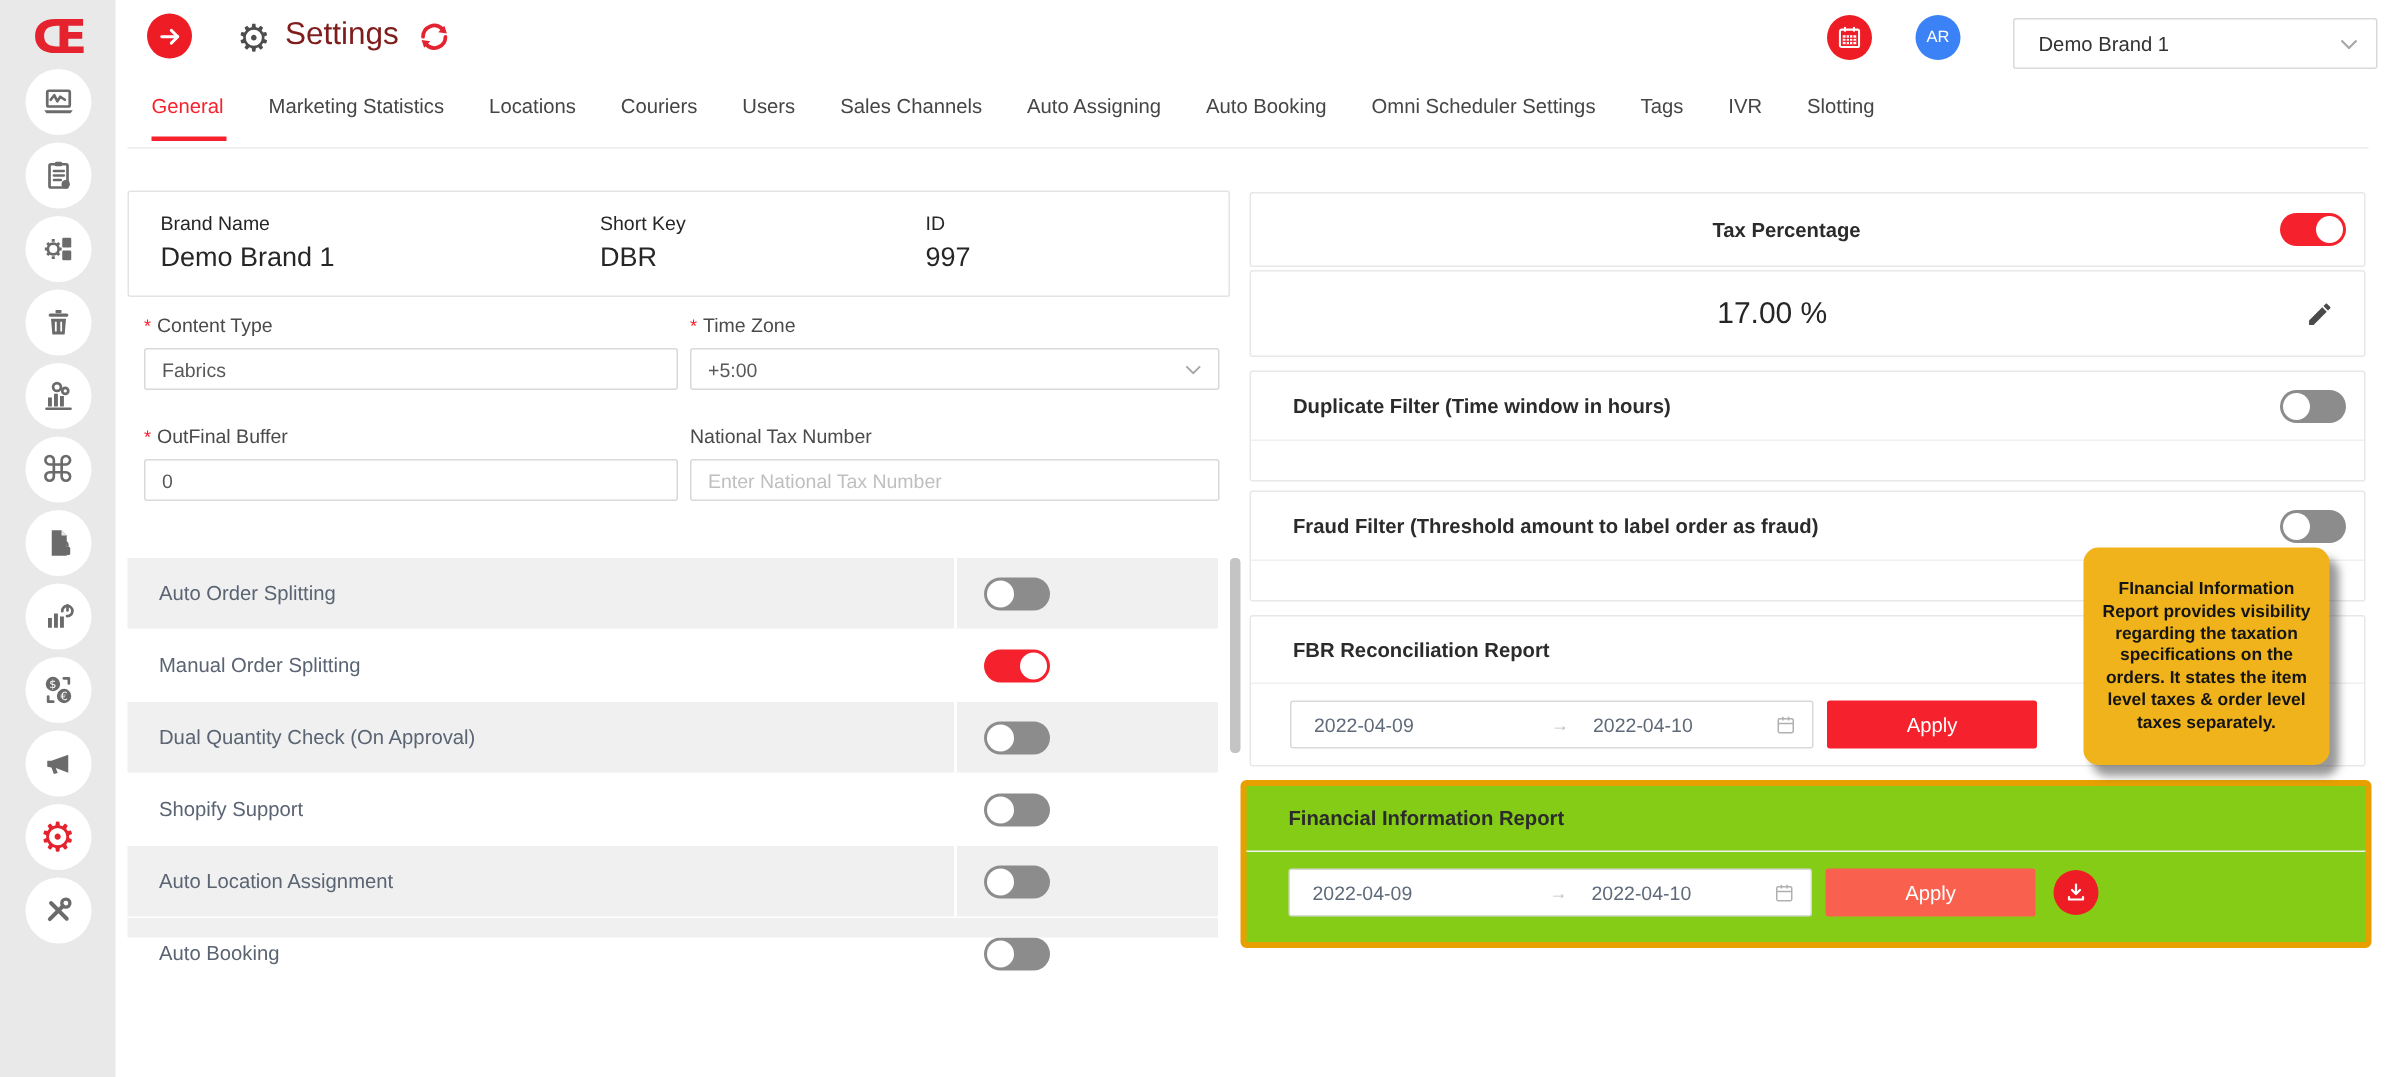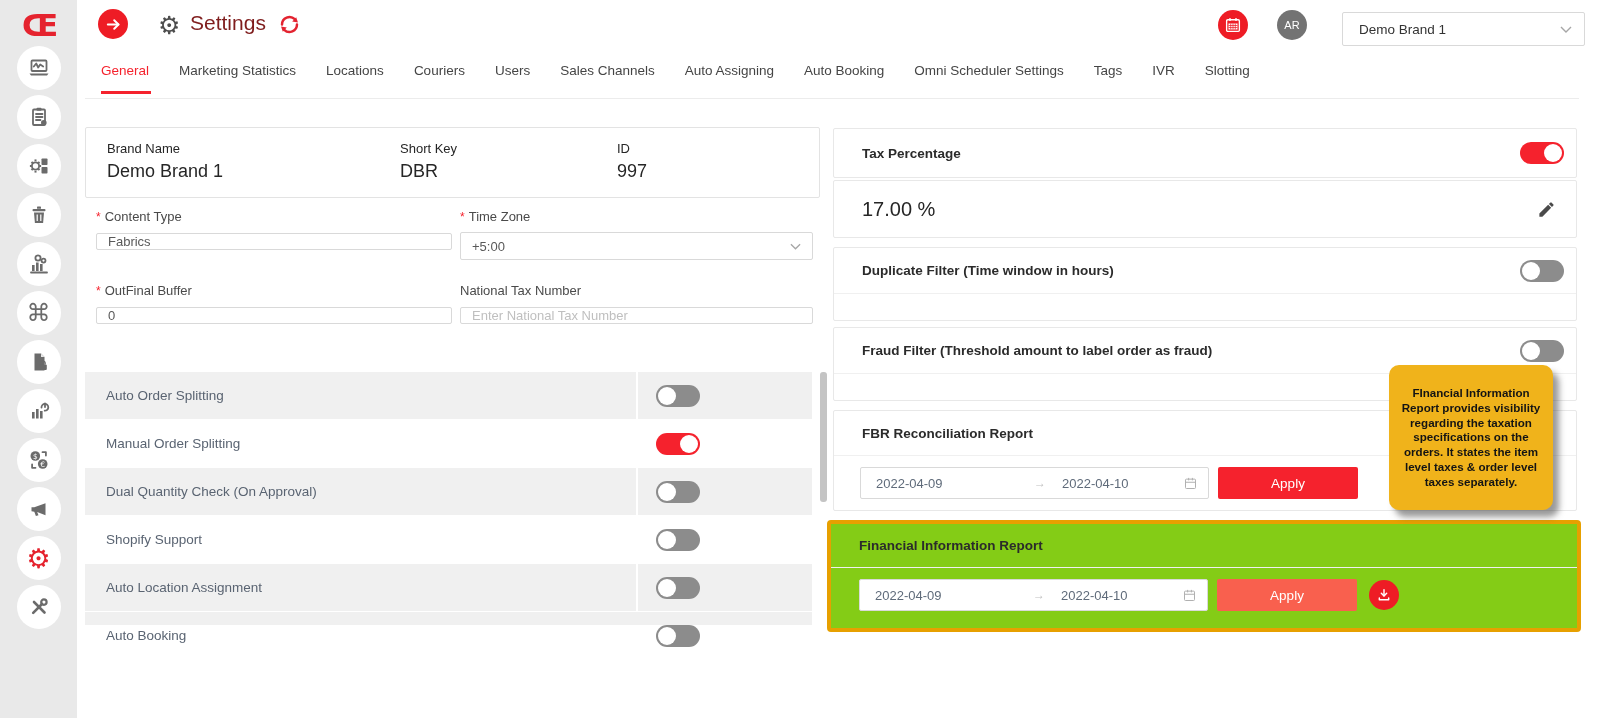--- a/index.html
+++ b/index.html
@@ -19,21 +19,21 @@
 
   
   .expand-btn { position:absolute; left:98px; top:9px; width:30px; height:30px; border-radius:50%;
                 background:#ee1c25; display:flex; align-items:center; justify-content:center; cursor:pointer;}
   .hdr-gear { position:absolute; left:158px; top:11px; font-family:"DejaVu Sans",sans-serif; font-size:25px; color:#4d4d4d;}
   .page-title { position:absolute; left:190px; top:11px; font-size:21px; font-weight:400; color:#7f1d1d; }
   .refresh-ic { position:absolute; left:278px; top:13px; cursor:pointer;}
   .cal-btn { position:absolute; left:1218px; top:10px; width:30px; height:30px; border-radius:50%;
              background:#ee1c25; display:flex; align-items:center; justify-content:center; cursor:pointer;}
   .avatar { position:absolute; left:1277px; top:10px; width:30px; height:30px; border-radius:50%;
-            background:#737373; color:#fff; font-size:11px; display:flex; align-items:center; justify-content:center; cursor:pointer;}
+            background:#3b82f6; color:#fff; font-size:11px; display:flex; align-items:center; justify-content:center; cursor:pointer;}
   .brand-select { position:absolute; left:1342px; top:12px; width:243px; height:34px; border:1px solid #d9d9d9;
                   border-radius:2px; display:flex; align-items:center; padding:0 12px 0 16px; cursor:pointer;}
   .brand-select .val { font-size:13.5px; color:#333; flex:1; }
 
   
   .tabs { position:absolute; left:101px; top:63px; display:flex; gap:30px; }
   .tab { font-size:13.5px; color:#454545; padding-bottom:16px; position:relative; cursor:pointer; white-space:nowrap; }
   .tab.active { color:#f5222d; }
   .tab.active::after { content:""; position:absolute; left:0; right:-2px; bottom:0; height:3px; background:#f5222d; }
   .tabbar-line { position:absolute; left:85px; top:98px; width:1494px; height:1px; background:#ececec; }
@@ -42,21 +42,21 @@
   .brand-card { position:absolute; left:85px; top:127px; width:735px; height:71px; border:1px solid #e3e3e3;
                 border-radius:2px; display:flex; padding:13px 0 0 21px; }
   .bc-field .lab { font-size:13px; color:#262626; }
   .bc-field .val { font-size:18px; color:#262626; margin-top:5px; }
   .bc-field:nth-child(1){ width:293px; } .bc-field:nth-child(2){ width:217px; }
 
   .form-grid { position:absolute; left:96px; top:209px; width:718px; display:grid;
                grid-template-columns:356px 353px; column-gap:8px; row-gap:23px; }
   .f-label { font-size:13px; color:#4a4a4a; margin-bottom:8px; }
   .req { color:#f5222d; margin-right:4px; font-size:12px; }
-  .f-input { width:100%; height:17px; border:1px solid #d9d9d9; border-radius:2px; font-size:13px;
+  .f-input { width:100%; height:28px; border:1px solid #d9d9d9; border-radius:2px; font-size:13px;
              color:#595959; padding:0 11px; font-family:"Liberation Sans",sans-serif; outline:none;}
   .f-input::placeholder { color:#bfbfbf; }
   .f-select { width:100%; height:28px; border:1px solid #d9d9d9; border-radius:2px; font-size:13px;
               color:#595959; padding:0 11px; display:flex; align-items:center; cursor:pointer;}
   .f-select .val { flex:1; }
 
   .toggle-list { position:absolute; left:85px; top:372px; width:727px; }
   .trow { height:47px; margin-bottom:1px; display:flex; align-items:center; padding-left:21px; }
   .trow:nth-child(odd) { background:#f0f0f0; } .trow:nth-child(even) { background:#fff; }
   .tlabel { width:530px; font-size:13.5px; color:#5a6472; }
@@ -64,21 +64,21 @@
   .peek-row { position:absolute; left:85px; top:612px; width:727px; height:13px; background:#f0f0f0; }
   .scroll-thumb { position:absolute; left:820px; top:372px; width:7px; height:130px; background:#c4c4c4; border-radius:3px; cursor:pointer;}
 
   .switch { width:44px; height:22px; border-radius:11px; background:#8c8c8c; position:relative; cursor:pointer; flex:none;}
   .switch .knob { position:absolute; top:2px; left:2px; width:18px; height:18px; border-radius:50%; background:#fff; }
   .switch.on { background:#f5222d; }
   .switch.on .knob { left:24px; }
 
   
   .card { position:absolute; left:833px; width:744px; background:#fff; border:1px solid #e8e8e8; border-radius:2px; }
-  .card-row { display:flex; align-items:center; padding:0 12px 0 28px; }
+  .card-row { display:flex; align-items:center; padding:0 12px 0 28px;text-align:center; }
   .card-label { font-size:13.5px; font-weight:700; color:#2b2b2b; flex:1; }
   .c-tax1 { top:128px; height:50px; } .c-tax1 .card-row{ height:48px; }
   .c-tax2 { top:180px; height:58px; } .c-tax2 .card-row{ height:56px; padding-right:20px;gap:36px;}
   .tax-value { font-size:20px; color:#262626; flex:1; }
   .c-dup { top:247px; height:74px; } .c-fraud { top:327px; height:74px; }
   .lblrow { height:46px; display:flex; align-items:center; padding:0 12px 0 28px; border-bottom:1px solid #f0f0f0; }
   .c-fbr { top:410px; height:101px; }
   .rep-lblrow { height:45px; display:flex; align-items:center; padding:0 12px 0 28px; border-bottom:1px solid #f0f0f0;}
   .rep-content { display:flex; align-items:center; padding-left:26px; margin-top:11px; }
   .date-range { width:349px; height:32px; border:1px solid #d9d9d9; border-radius:2px; display:flex;

